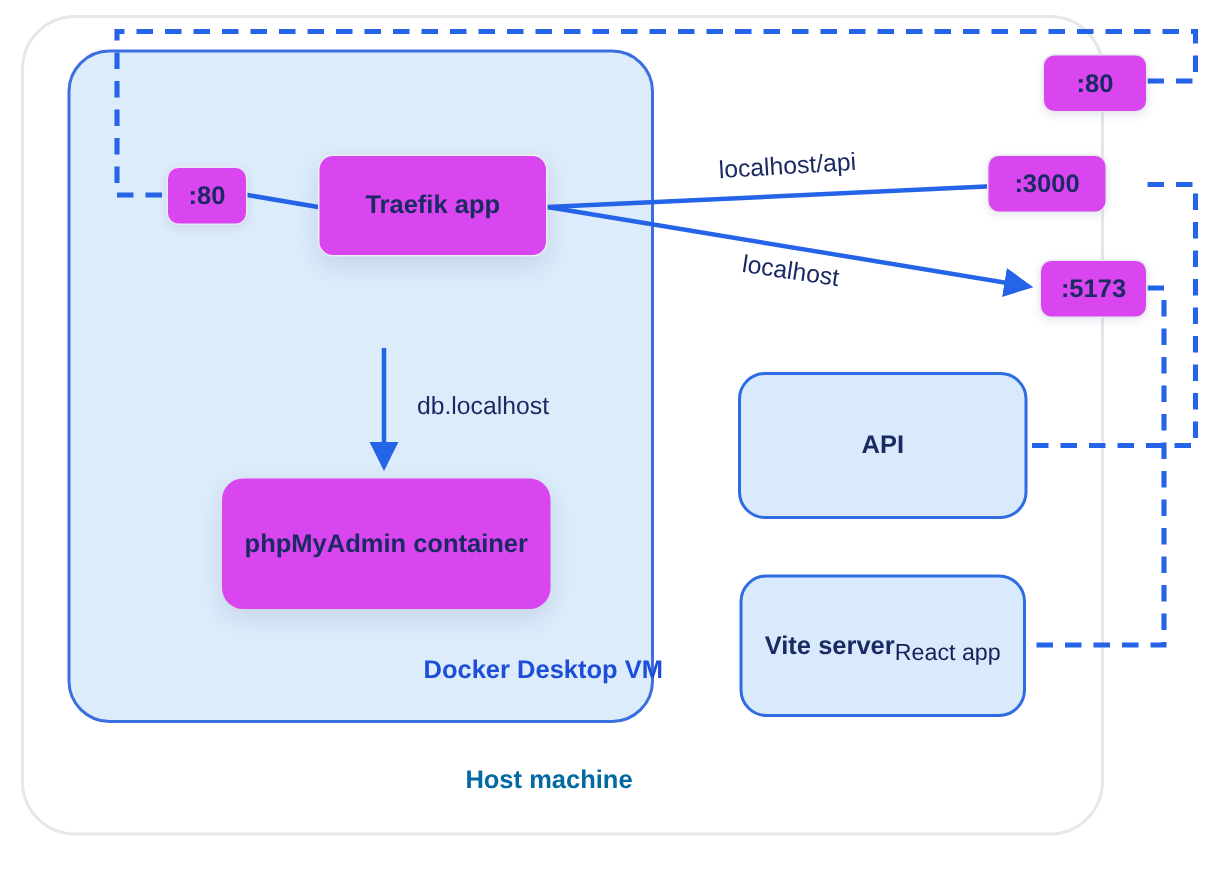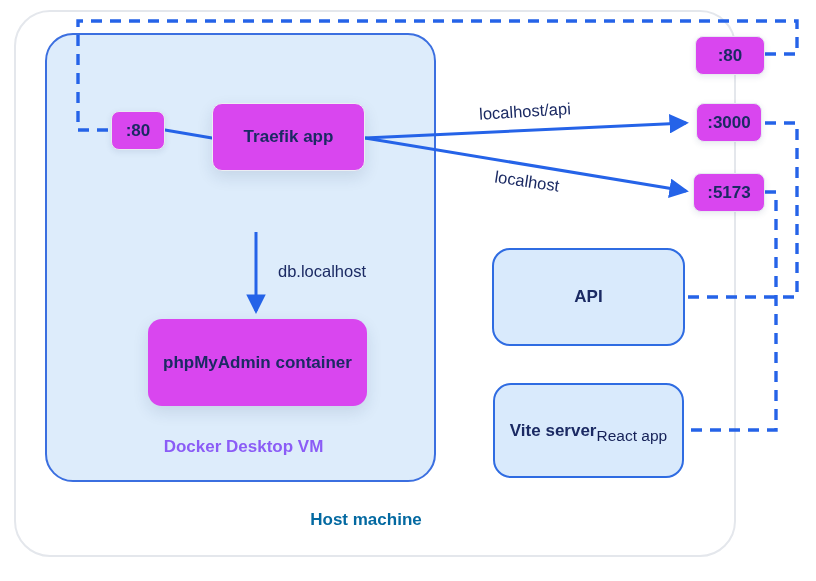--- a/index.html
+++ b/index.html
@@ -38,34 +38,34 @@
   }
   .traefik-app { left: 212px; top: 103px; width: 153px; height: 68px; border: 1px solid #eceef3; border-radius: 10px; }
   .phpmyadmin { left: 148px; top: 319px; width: 219px; height: 87px; border-radius: 14px; }
   .port {
     background: #d946ef; border: 1px solid #e7eaf0; border-radius: 8px;
     box-shadow: 0 2px 6px rgba(26, 47, 94, 0.10);
     font-weight: 700; font-size: 17px; color: #1b2a63;
   }
   .port80-left  { left: 111px; top: 111px; width: 54px; height: 39px; }
   .port80-right { left: 695px; top: 36px;  width: 70px; height: 39px; }
-  .port3000     { left: 658px; top: 103px; width: 66px; height: 39px; margin-left: 38px; }
+  .port3000     { left: 658px; top: 103px; width: 80px; height: 39px; }
   .port5173     { left: 693px; top: 173px; width: 72px; height: 39px; }
   .bluepanel {
     background: #d9eafc; border: 2px solid #2f6ce2; border-radius: 18px;
     font-weight: 700; font-size: 17px; color: #1b2a63;
   }
   .api-box  { left: 492px; top: 248px; width: 193px; height: 98px; }
   .vite-box { left: 493px; top: 383px; width: 191px; height: 95px; flex-direction: row; }
   .vite-sub { font-weight: 400; font-size: 15.5px; margin-top: 11px; color: #152057; }
 
   
   .vm-label {
-    position: absolute; left: 45px; top: 437px; width: 397px; text-align: center;
-    font-weight: 700; font-size: 17px; color: #8b5cf6; z-index: 2;
+    position: absolute; left: 45px; top: 437px; width: 397px; text-align: right;
+    font-weight: 700; font-size: 17px; color: #1d4ed8; z-index: 2;
   }
   .host-label {
     position: absolute; left: 14px; top: 510px; width: 704px; text-align: center;
     font-weight: 700; font-size: 17px; color: #0369a1; z-index: 2;
   }
 
   
   .edge-label {
     position: absolute; z-index: 5; font-weight: 500; font-size: 16.5px;
     color: #1b2a63; white-space: nowrap; text-align: center;

